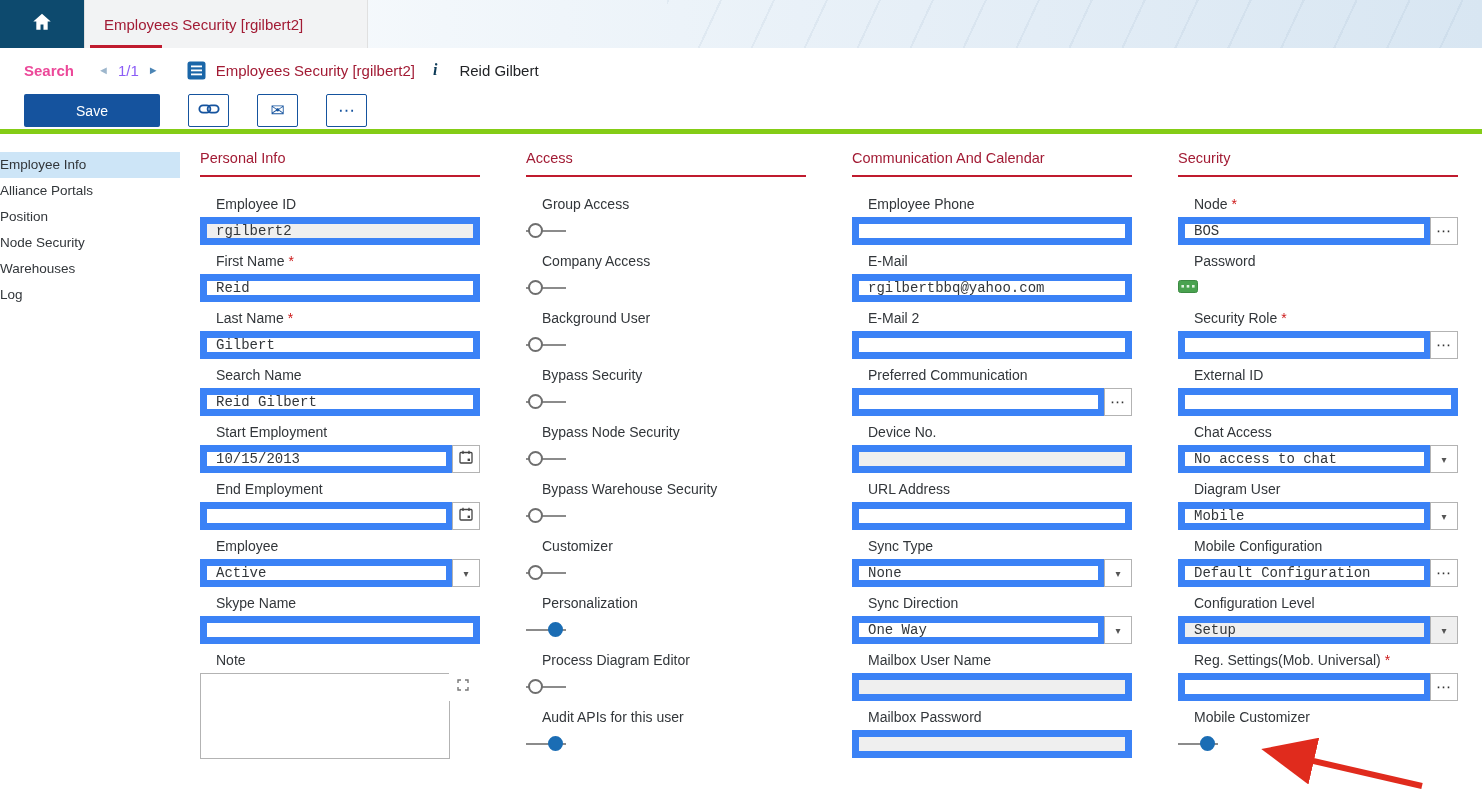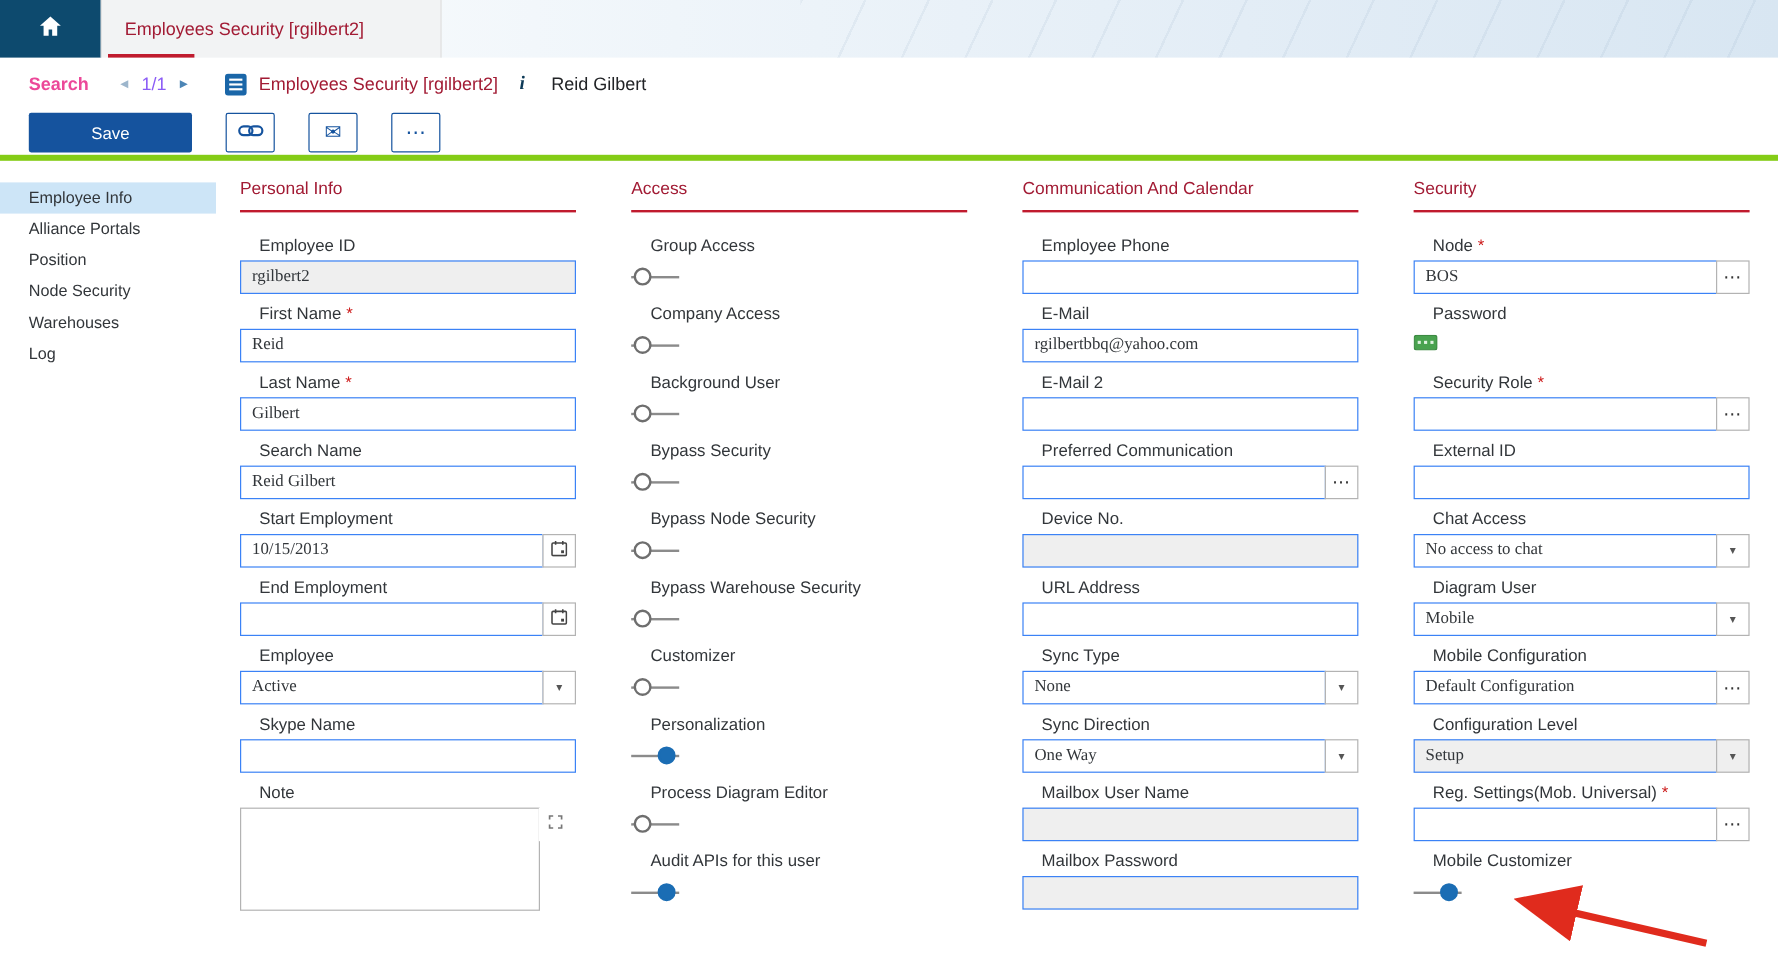--- a/index.html
+++ b/index.html
@@ -37,32 +37,32 @@
     border-bottom:5px solid #84cc16; }
   .save-btn { width:136px; height:33px; background:#15539e; color:#fff; border:none; font-size:14px;
     font-family:inherit; border-radius:2px; cursor:pointer; }
   .icon-btn { width:41px; height:33px; background:#fff; border:1px solid #15539e; border-radius:2px;
     display:flex; align-items:center; justify-content:center; cursor:pointer; color:#15539e; }
   .icon-btn .glyph { font-size:17px; line-height:1; }
 
   
   .content { display:flex; height:661px; }
   .sidebar { width:180px; flex:0 0 auto; padding-top:18px; }
-  .side-item { height:26px; line-height:26px; padding-left:24px; font-size:13.5px; color:#32363a; cursor:pointer; }
+  .side-item { height:26px; line-height:26px; font-size:13.5px; color:#32363a; cursor:pointer; }
   .side-item.on { background:#cde5f7; }
 
   .main { flex:1; padding:16px 12px 0 20px; display:grid; grid-template-columns:repeat(4,280px); column-gap:46px; align-content:start; }
   .sec-title { color:#a21b34; font-size:14.5px; padding-bottom:9px; border-bottom:2px solid #c01b2e; margin-bottom:19px; }
 
   .field { margin-bottom:8px; }
   .flabel { font-size:14px; color:#32363a; margin-bottom:5px; display:flex; align-items:baseline;margin-left:16px; }
   .req { color:#cc1919; margin-left:4px; font-size:14px; }
   .ctrl { display:flex; height:28px; }
-  .inp { flex:1; min-width:0; height:28px; border:1px solid #3b82f6; background:#fff; padding:0 9px;
-    font-size:14px; color:#32363a; font-family:Liberation Serif, serif; outline:none; border-radius:0; }
+  .inp { flex:1; min-width:0; height:28px; border:7px solid #3b82f6; background:#fff; padding:0 9px;
+    font-size:14px; color:#32363a; font-family:Liberation Mono, monospace; outline:none; border-radius:0; }
   .inp.ro { background:#efefef; }
   .seg { width:28px; height:28px; border:1px solid #b3b3b3; margin-left:-1px; background:#fff;
     display:flex; align-items:center; justify-content:center; cursor:pointer; flex:0 0 auto; }
   .seg.ro { background:#efefef; cursor:default; }
   .seg .chev { font-size:10px; color:#555; }
   .seg .dots { font-size:15px; color:#333; letter-spacing:1px; }
 
   .note-row { display:flex; align-items:flex-start; }
   .note-area { width:250px; height:86px; border:1px solid #b3b3b3; resize:none; font-family:inherit;
     font-size:14px; padding:5px 8px; outline:none; }

